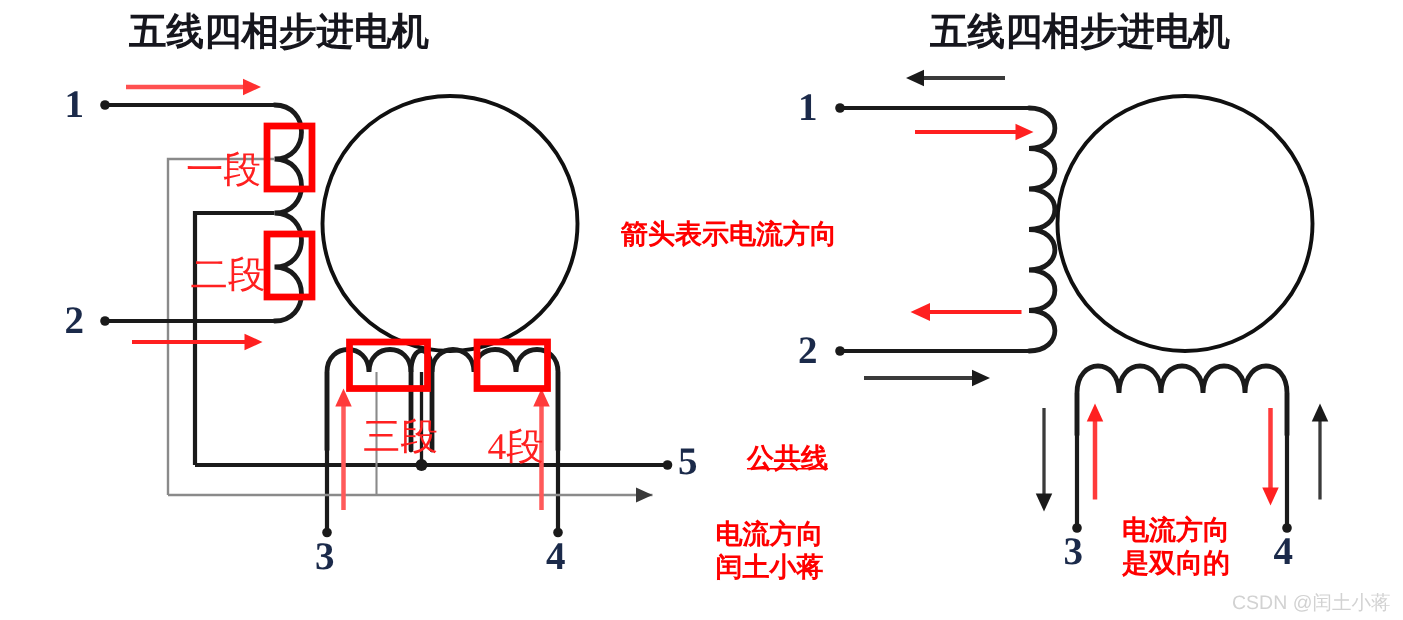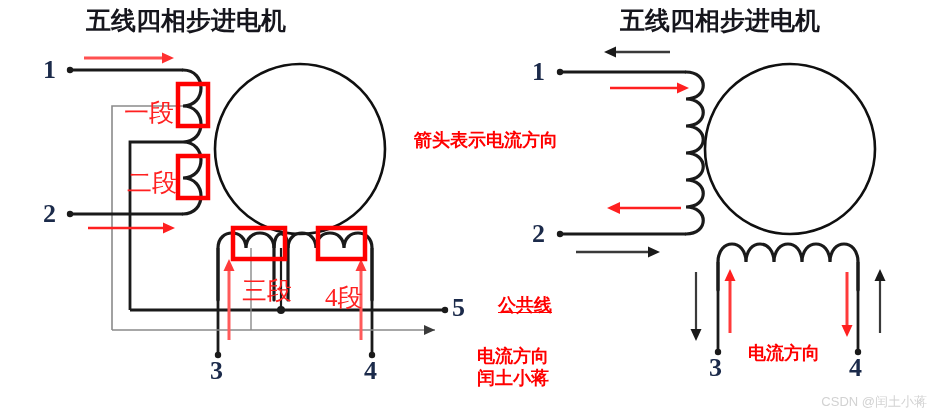--- a/index.html
+++ b/index.html
@@ -213,23 +213,24 @@
   <div class="term-label" style="left:532px; top:57px;">1</div>
   <div class="term-label" style="left:532px; top:219px;">2</div>
   <div class="term-label" style="left:709px; top:353px;">3</div>
   <div class="term-label" style="left:849px; top:353px;">4</div>
 
   <div class="seg-label" style="left:124px; top:96px;">一段</div>
   <div class="seg-label" style="left:127px; top:166px;">二段</div>
   <div class="seg-label" style="left:242px; top:274px;">三段</div>
   <div class="seg-label" style="left:325px; top:281px;">4段</div>
 
-  <div class="note" style="left:414px; top:128px;">箭头表示电流方向</div>
+  <div class="note" style="left:414px; top:144px;">箭头表示电流方向</div>
 
   <div class="note" style="left:498px; top:293px;text-decoration:underline;">公共线</div>
 
   <div class="note" style="left:477px; top:344px;">电流方向</div>
   <div class="note" style="left:477px; top:366px;">闰土小蒋</div>
 
   <div class="note" style="left:748px; top:341px;">电流方向</div>
+  <div class="note" style="left:748px; top:363px;">是双向的</div>
 
   <div id="watermark">CSDN @闰土小蒋</div>
 </div>
 
 </body></html>

